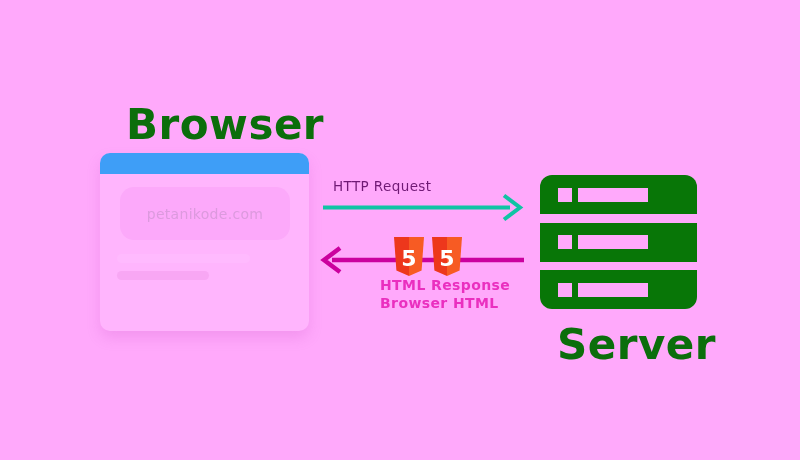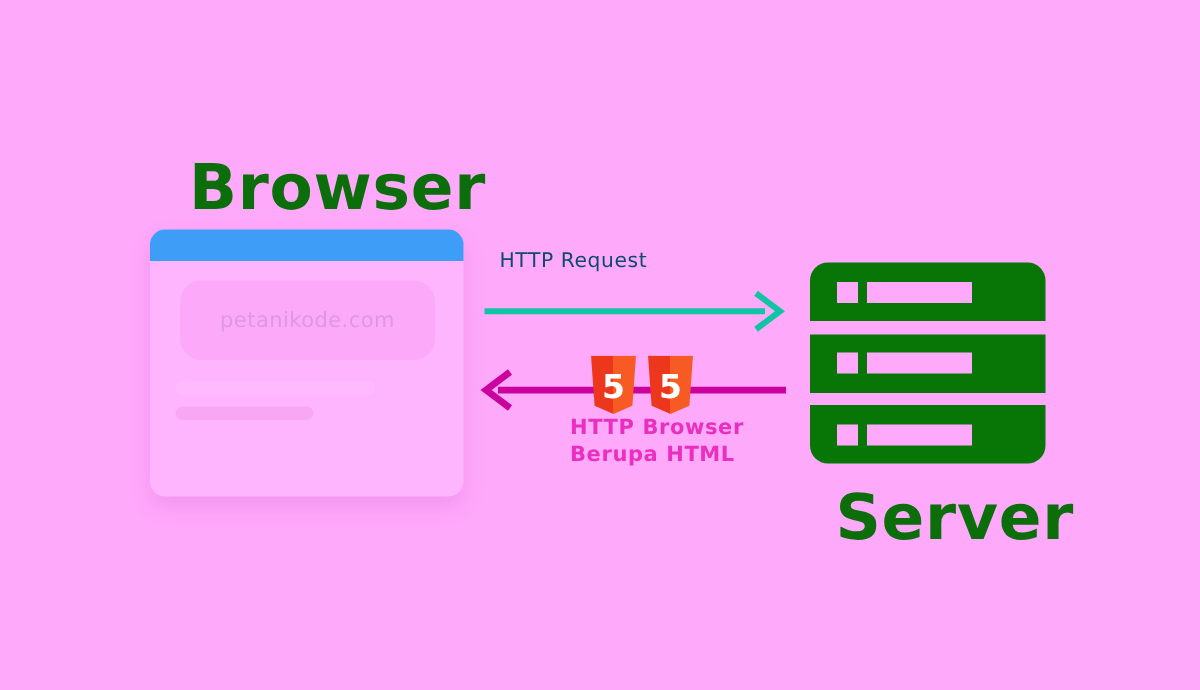--- a/index.html
+++ b/index.html
@@ -16,22 +16,22 @@
   .titlebar{position:absolute;left:0;top:0;width:100%;height:21px;background:#3e9ef7;
     border-radius:10px 10px 0 0;}
   .address-box{position:absolute;left:20px;top:34px;width:170px;height:53px;background:#fca9fa;
     border-radius:14px;display:flex;align-items:center;justify-content:center;}
   .address-text{font-size:14px;font-weight:500;color:#dc9ade;letter-spacing:.3px;}
   .content-bar{position:absolute;border-radius:5px;height:9px;}
   .bar1{left:17px;top:101px;width:133px;background:#ffbafe;}
   .bar2{left:17px;top:118px;width:92px;background:#f8a7f4;}
 
   
-  .request-label{position:absolute;left:333px;top:166px;font-size:13.5px;font-weight:500;
-    color:#0c4a6e;letter-spacing:.4px;}
+  .request-label{position:absolute;left:333px;top:178px;font-size:13.5px;font-weight:500;
+    color:#701a75;letter-spacing:.4px;}
   .request-arrow{position:absolute;left:322px;top:192px;}
 
   
   .response-arrow{position:absolute;left:318px;top:244px;}
   .response-label{position:absolute;left:380px;top:276px;font-size:14px;font-weight:600;
     color:#ea2fbf;letter-spacing:.4px;line-height:18px;}
 
   
   .html5-logo{position:absolute;top:237px;width:30px;height:39px;
     background:linear-gradient(90deg,#ed371c 50%,#f75b23 50%);
@@ -80,22 +80,22 @@
   </svg>
 
   <div class="html5-logo logo1">
     <span class="html5-five">5</span>
   </div>
   <div class="html5-logo logo2">
     <span class="html5-five">5</span>
   </div>
 
   <div class="response-label">
-    <div>HTTP Browser</div>
-    <div>Berupa HTML</div>
+    <div>HTML Response</div>
+    <div>Browser HTML</div>
   </div>
 
   <div class="server-icon">
     <div class="rack rack-top">
       <div class="rack-led"></div>
       <div class="rack-slot"></div>
     </div>
     <div class="rack">
       <div class="rack-led"></div>
       <div class="rack-slot"></div>

